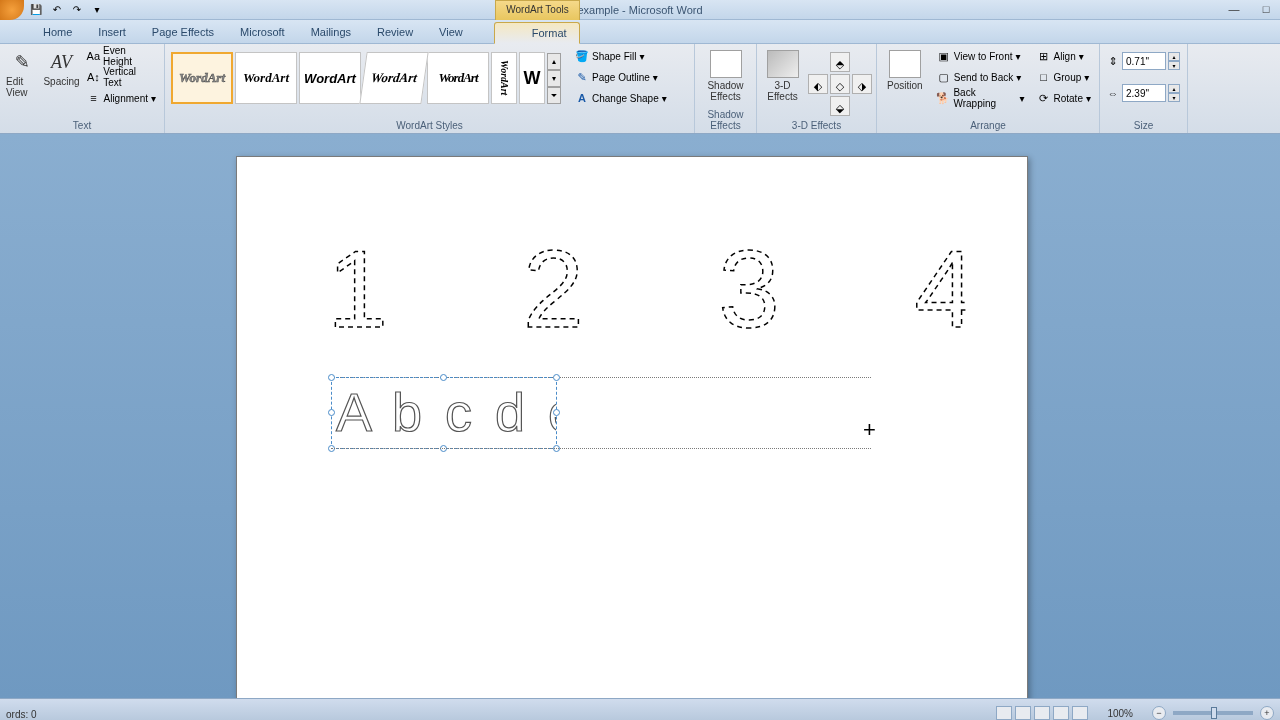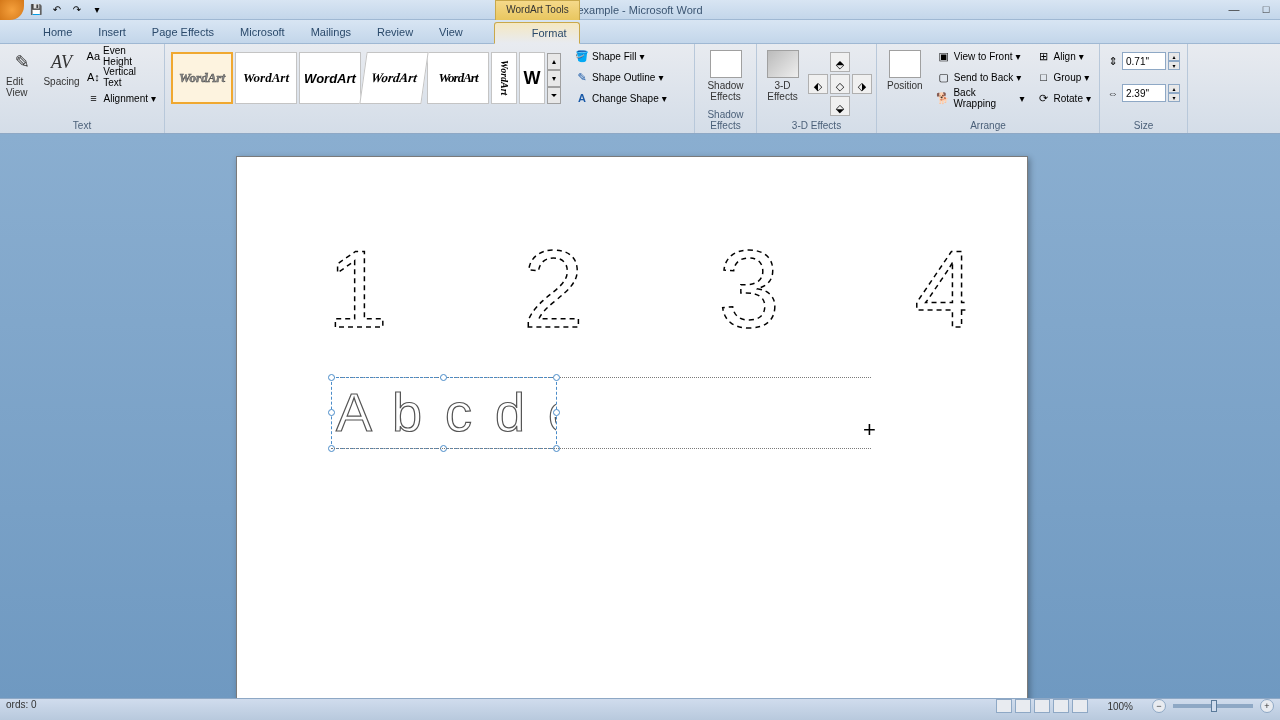--- a/index.html
+++ b/index.html
@@ -74,21 +74,21 @@
 .wordart-box::before, .wordart-box::after { content: ''; position: absolute; left: 0; right: 0; border-top: 1px dotted #7a7a7a; }
 .wordart-box::before { top: 0; }
 .wordart-box::after { bottom: 0; }
 .wordart-sel { position: absolute; left: 0; top: 0; width: 226px; height: 72px; border: 1px dashed #4a8cc9; display: flex; align-items: center; justify-content: center; }
 .handle { position: absolute; width: 7px; height: 7px; background: #fff; border: 1px solid #4a8cc9; border-radius: 50%; }
 .abc-svg text { font-family: Arial; font-size: 54px; fill: none; stroke: #555; stroke-width: 1.2; }
 
 .cursor-cross { position: absolute; font-size: 22px; color: #000; font-weight: 100; }
 
 
-.statusbar { position: absolute; bottom: 0; left: 0; right: 0; height: 22px; background: linear-gradient(to bottom, #d0dced 0%, #b8c9dd 100%); border-top: 1px solid #8ea8c5; display: flex; align-items: flex-start; font-size: 10px; color: #333; padding: 0 6px; }
+.statusbar { position: absolute; bottom: 0; left: 0; right: 0; height: 22px; background: linear-gradient(to bottom, #d0dced 0%, #b8c9dd 100%); border-top: 1px solid #8ea8c5; display: flex; align-items: flex-end; font-size: 10px; color: #333; padding: 0 6px; }
 .status-right { position: absolute; right: 6px; display: flex; align-items: center; gap: 3px; }
 .view-btn { width: 16px; height: 14px; border: 1px solid #8ea8c5; background: #e8ebf0; cursor: pointer; }
 .zoom-slider { width: 80px; height: 4px; background: #8ea8c5; position: relative; margin: 0 4px; }
 .zoom-thumb { position: absolute; left: 38px; top: -4px; width: 6px; height: 12px; background: #d0dced; border: 1px solid #5a7a9a; }
 .zoom-btn { width: 14px; height: 14px; border: 1px solid #8ea8c5; border-radius: 50%; background: #e8ebf0; font-size: 9px; text-align: center; line-height: 12px; cursor: pointer; }
 </style>
 </head>
 <body>
 
 <div class="titlebar">
@@ -166,30 +166,31 @@
         </div>
       </div>
       <div class="shape-opts">
         <div class="small-btn">
           <span class="small-icon" style="color:#d98c00;">🪣</span>
           <span>Shape Fill</span>
           <span>▾</span>
         </div>
         <div class="small-btn">
           <span class="small-icon" style="color:#1a5aa8;">✎</span>
-          <span>Shape Outline</span>
+          <span>Page Outline</span>
           <span>▾</span>
         </div>
         <div class="small-btn">
           <span class="small-icon" style="color:#1a5aa8;font-weight:bold;">A</span>
           <span>Change Shape</span>
           <span>▾</span>
         </div>
       </div>
     </div>
+    <div class="group-label">WordArt Styles</div>
   </div>
 
   <div class="group shadow-group">
     <div class="group-body" style="flex-direction:column;align-items:center;">
       <div class="vert-big">
         <div class="vicon"></div>
         <span>Shadow Effects</span>
       </div>
     </div>
     <div class="group-label">Shadow Effects</div>

